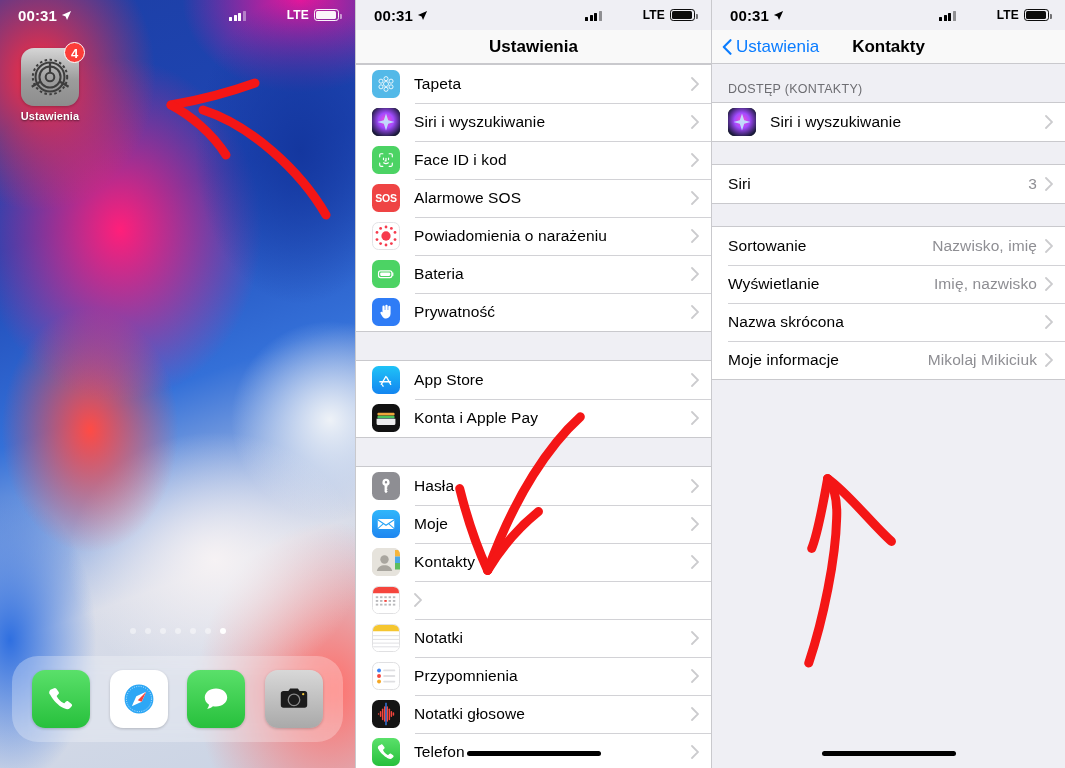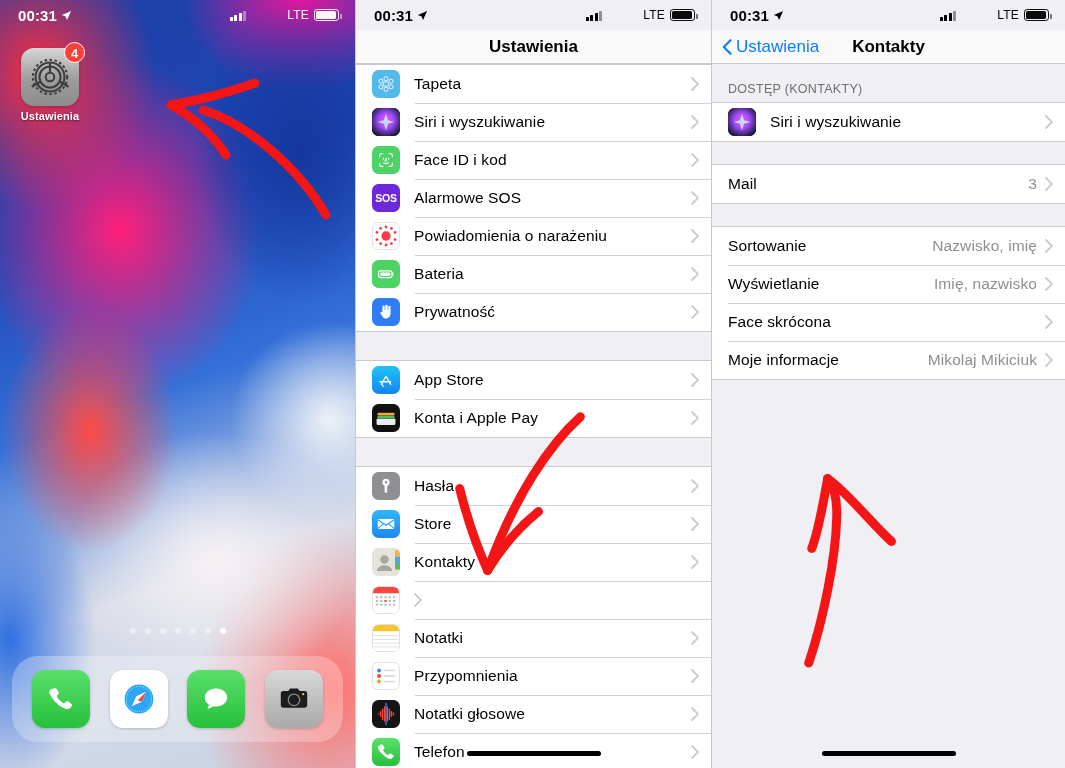--- a/index.html
+++ b/index.html
@@ -28,21 +28,21 @@
   .statusbar.light { color: #000; }
   .sb-left { display: flex; align-items: center; gap: 4px; }
   .sb-right { display: flex; align-items: center; gap: 5px; }
   .loc-arrow { display:inline-block; width:11px; height:11px; }
   .bars { display: flex; align-items: flex-end; gap: 1.5px; height: 11px; }
   .bars i { display:block; width:3px; border-radius:.5px; background: currentColor; }
   .bars i:nth-child(1){height:4px;}
   .bars i:nth-child(2){height:6px;}
   .bars i:nth-child(3){height:8px;}
   .bars i:nth-child(4){height:10px; opacity:.4;}
-  .lte { font-size: 12px; font-weight: normal; letter-spacing: .2px; padding-left: 36px; }
+  .lte { font-size: 12px; font-weight: bold; letter-spacing: .2px; padding-left: 36px; }
   .batt { position: relative; width: 25px; height: 12px; border: 1.3px solid currentColor;
           border-radius: 3.2px; opacity:.95; }
   .batt::after { content:""; position:absolute; right:-3.5px; top:3.5px; width:2px; height:5px;
           background: currentColor; border-radius: 0 1px 1px 0; opacity:.55; }
   .batt i { position:absolute; left:1.3px; top:1.3px; bottom:1.3px; width: 86%;
           background: currentColor; border-radius: 1.6px; }
 
   
   .wallpaper { position:absolute; inset:0; overflow:hidden;
       background:
@@ -327,21 +327,21 @@
           </span>
           <span class="row-label">Face ID i kod</span>
           <span class="chev">
               <svg viewBox="0 0 8 14" width="8" height="14">
                 <path d="M1 1l6 6-6 6" fill="none" stroke="#8e8e93" stroke-width="1.8" stroke-linecap="round"></path>
               </svg>
             </span>
         </div>
 
         <div class="row">
-          <span class="row-icon" style="background:#6d28d9;color:#fff;font-size:10.5px;font-weight:bold;letter-spacing:-.3px;">SOS</span>
+          <span class="row-icon" style="background:#ef4444;color:#fff;font-size:10.5px;font-weight:bold;letter-spacing:-.3px;">SOS</span>
           <span class="row-label">Alarmowe SOS</span>
           <span class="chev">
               <svg viewBox="0 0 8 14" width="8" height="14">
                 <path d="M1 1l6 6-6 6" fill="none" stroke="#8e8e93" stroke-width="1.8" stroke-linecap="round"></path>
               </svg>
             </span>
         </div>
 
         <div class="row">
           <span class="row-icon" style="background:#fff;border:1px solid #e3e3e6;">
@@ -457,21 +457,21 @@
         </div>
 
         <div class="row">
           <span class="row-icon" style="background:linear-gradient(180deg,#2fb6fb,#1f86f0);">
             <svg viewBox="0 0 28 28" width="22" height="22">
               <rect x="3.5" y="7.5" width="21" height="13" rx="1.6" fill="#fff"></rect>
               <path d="M3.5 8.6 14 15.6 24.5 8.6" fill="none" stroke="#2aa5f6" stroke-width="1.5"></path>
               <path d="M3.5 19.8 10.4 13.8 M24.5 19.8 17.6 13.8" fill="none" stroke="#2aa5f6" stroke-width="1.3"></path>
               </svg>
           </span>
-          <span class="row-label">Store</span>
+          <span class="row-label">Moje</span>
           <span class="chev">
               <svg viewBox="0 0 8 14" width="8" height="14">
                 <path d="M1 1l6 6-6 6" fill="none" stroke="#8e8e93" stroke-width="1.8" stroke-linecap="round"></path>
               </svg>
             </span>
         </div>
 
         <div class="row">
           <span class="row-icon" style="background:#e6e3dc;">
             <svg viewBox="0 0 28 28" width="28" height="28">
@@ -676,21 +676,21 @@
                 <path d="M1 1l6 6-6 6" fill="none" stroke="#8e8e93" stroke-width="1.8" stroke-linecap="round"></path>
               </svg>
             </span>
         </div>
       </div>
 
       <div class="gap sm"></div>
 
       <div class="grp">
         <div class="row norow plain">
-          <span class="row-label">Mail</span>
+          <span class="row-label">Siri</span>
           <span class="row-value">3</span>
           <span class="chev">
               <svg viewBox="0 0 8 14" width="8" height="14">
                 <path d="M1 1l6 6-6 6" fill="none" stroke="#8e8e93" stroke-width="1.8" stroke-linecap="round"></path>
               </svg>
             </span>
         </div>
       </div>
 
       <div class="gap sm"></div>
@@ -708,21 +708,21 @@
         <div class="row norow plain">
           <span class="row-label">Wyświetlanie</span>
           <span class="row-value">Imię, nazwisko</span>
           <span class="chev">
               <svg viewBox="0 0 8 14" width="8" height="14">
                 <path d="M1 1l6 6-6 6" fill="none" stroke="#8e8e93" stroke-width="1.8" stroke-linecap="round"></path>
               </svg>
             </span>
         </div>
         <div class="row norow plain">
-          <span class="row-label">Face skrócona</span>
+          <span class="row-label">Nazwa skrócona</span>
           <span class="row-value"></span>
           <span class="chev">
               <svg viewBox="0 0 8 14" width="8" height="14">
                 <path d="M1 1l6 6-6 6" fill="none" stroke="#8e8e93" stroke-width="1.8" stroke-linecap="round"></path>
               </svg>
             </span>
         </div>
         <div class="row norow plain">
           <span class="row-label">Moje informacje</span>
           <span class="row-value">Mikolaj Mikiciuk</span>

